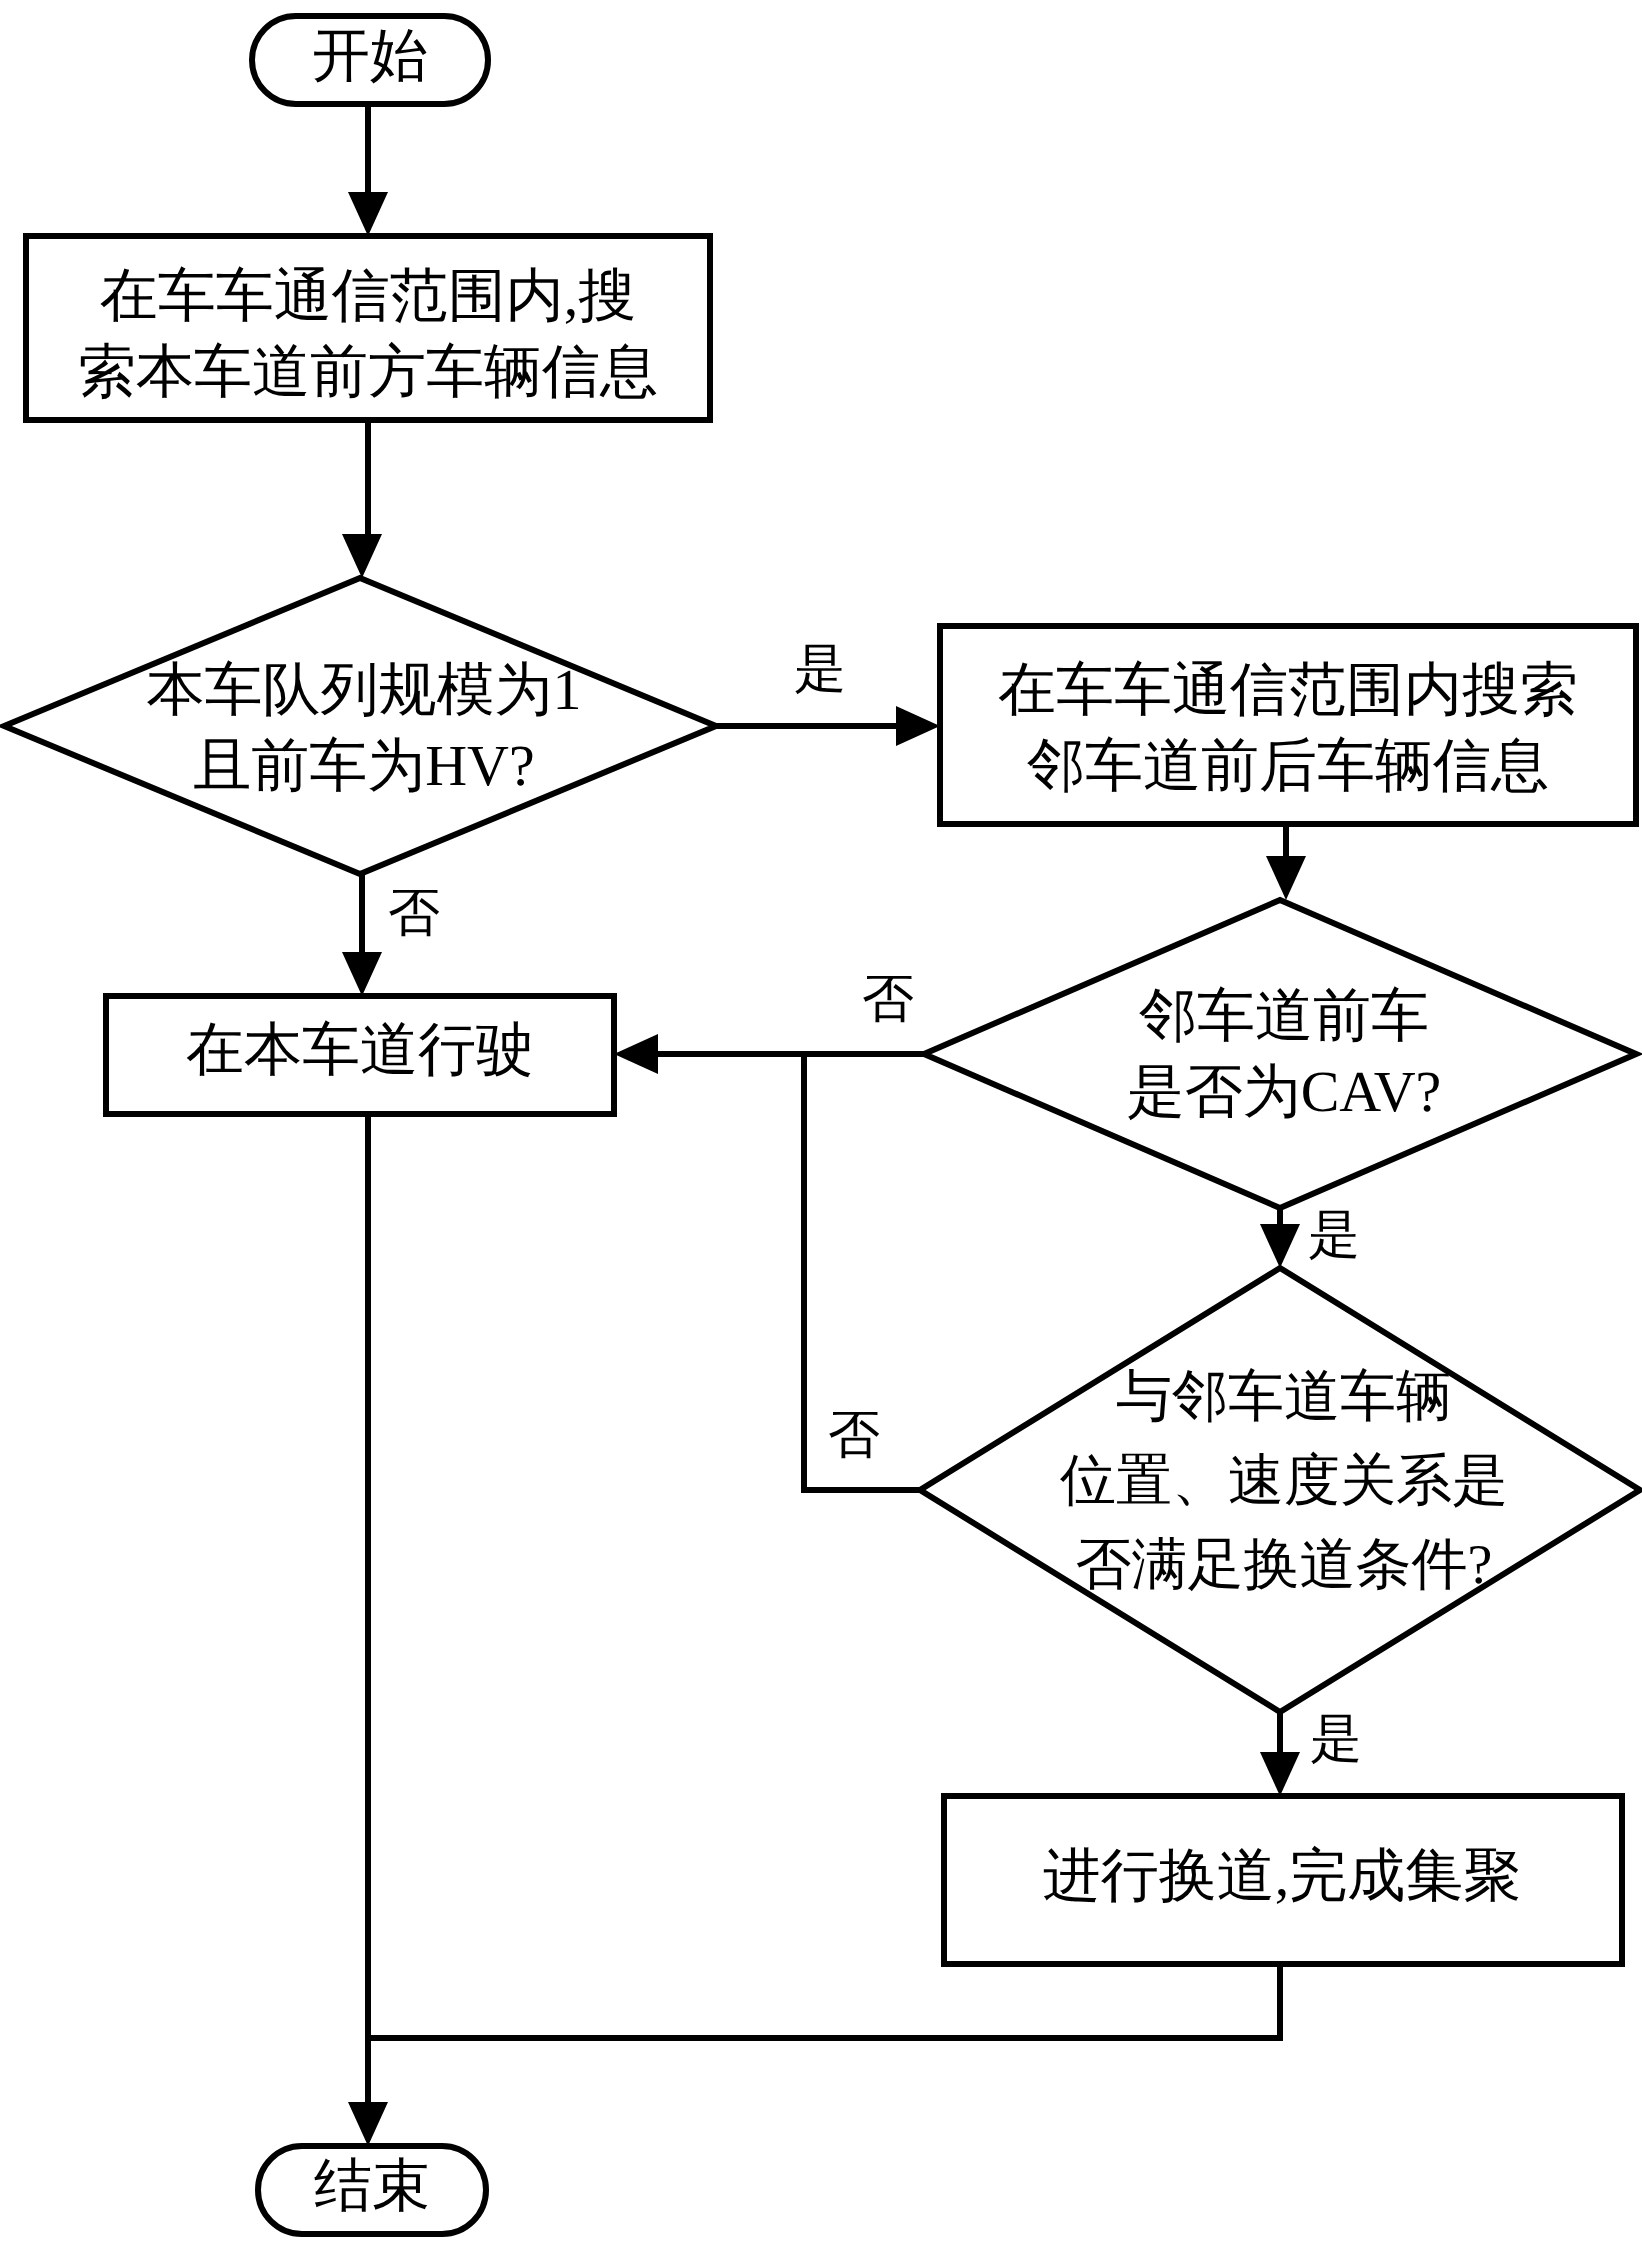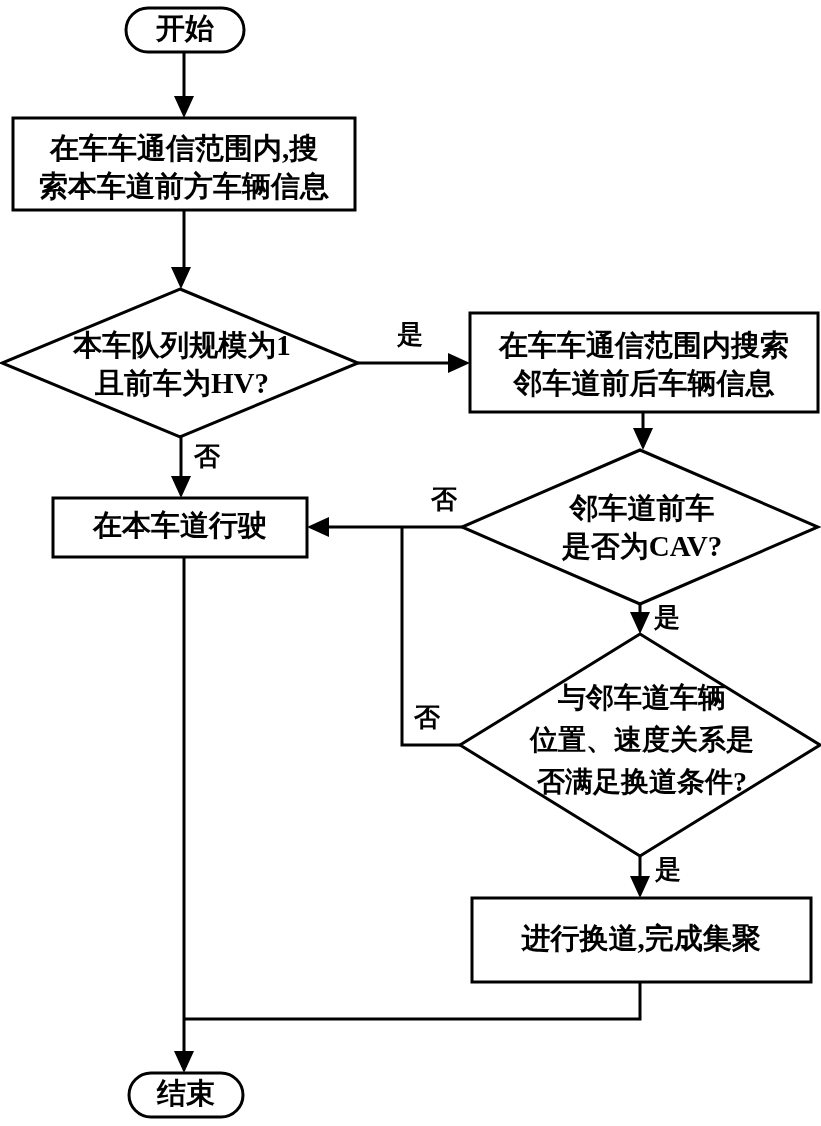--- a/index.html
+++ b/index.html
@@ -10,21 +10,20 @@
   body {
     width: 821px;
     height: 1126px;
     font-family: "Liberation Serif", "DejaVu Serif", serif;
   }
   #flowchart-root {
     position: relative;
     width: 821px;
     height: 1126px;
     overflow: hidden;
-    font-weight: bold;
   }
   svg.fc {
     display: block;
     width: 821px;
     height: 1126px;
   }
   .shape {
     fill: #ffffff;
     stroke: #000000;
     stroke-width: 3;

